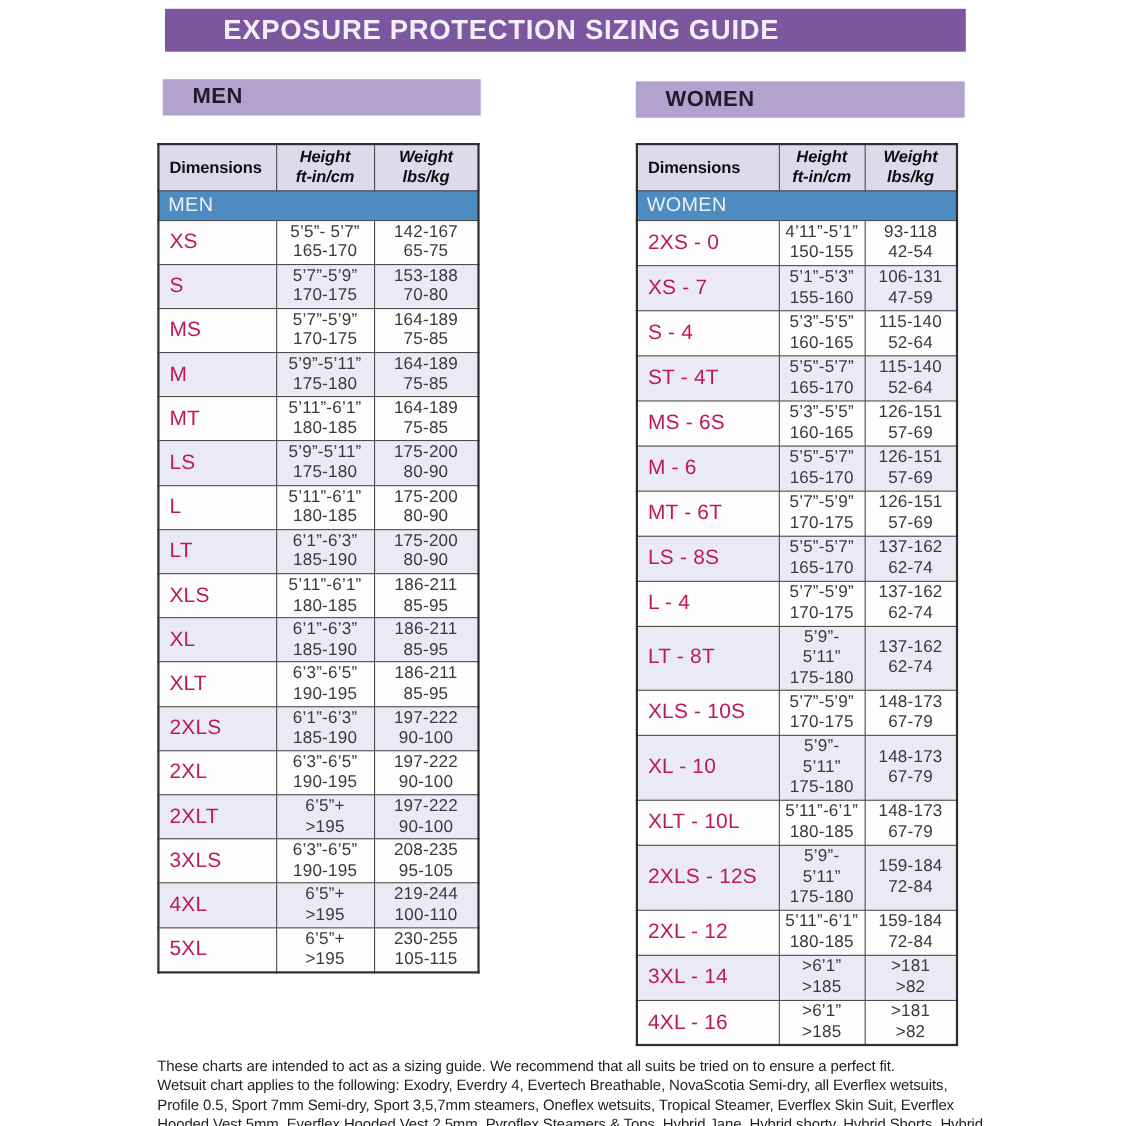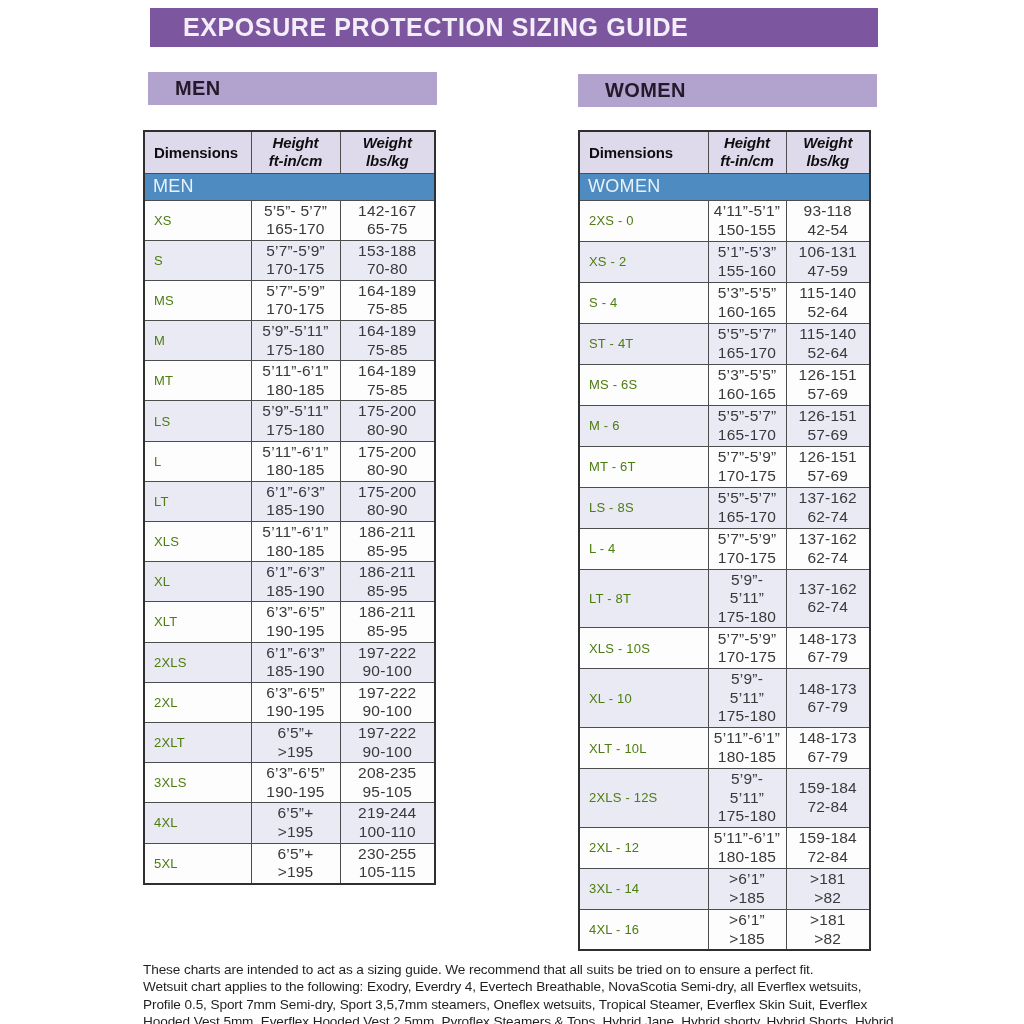--- a/index.html
+++ b/index.html
@@ -18,21 +18,21 @@
   
   .title-bar {
     position: absolute;
     left: 150px; top: 8px;
     width: 728px; height: 39px;
     background: #7C57A0;
     color: #f4eef9;
     font-size: 25px;
     font-weight: bold;
     line-height: 39px;
-    padding-left: 33px;
+    padding-left: 53px;
     box-sizing: border-box;
     letter-spacing: 0.6px;
     white-space: nowrap;
   }
   
   .section-bar {
     position: absolute;
     height: 33px;
     background: #B2A3CE;
     color: #221A2A;
@@ -83,22 +83,22 @@
     padding-left: 8px;
     letter-spacing: 0.3px;
   }
   tbody.rows tr { height: 39px; }
   .size-table-wrap.women tbody.rows tr { height: 41px; }
   tbody.rows tr.tall { height: 57px; }
   tbody.rows tr:nth-child(even) td { background: #E9EAF4; }
   td.size-cell {
     text-align: left;
     padding-left: 9px;
-    font-size: 13px;
-    color: #4d7c0f;
+    font-size: 19px;
+    color: #be185d;
     letter-spacing: 0.2px;
   }
   td.val-cell {
     text-align: center;
     font-size: 15.5px;
     color: #39393b;
     line-height: 1.2;
     letter-spacing: 0.2px;
   }
   
@@ -359,21 +359,21 @@
             <td class="val-cell">
               <div>4’11”-5’1”</div>
               <div>150-155</div>
             </td>
             <td class="val-cell">
               <div>93-118</div>
               <div>42-54</div>
             </td>
           </tr>
           <tr>
-            <td class="size-cell">XS - 2</td>
+            <td class="size-cell">XS - 7</td>
             <td class="val-cell">
               <div>5’1”-5’3”</div>
               <div>155-160</div>
             </td>
             <td class="val-cell">
               <div>106-131</div>
               <div>47-59</div>
             </td>
           </tr>
           <tr>

